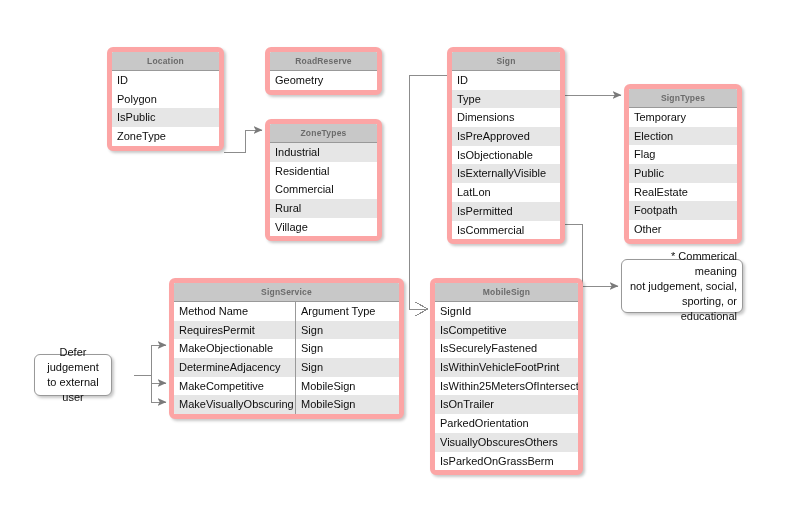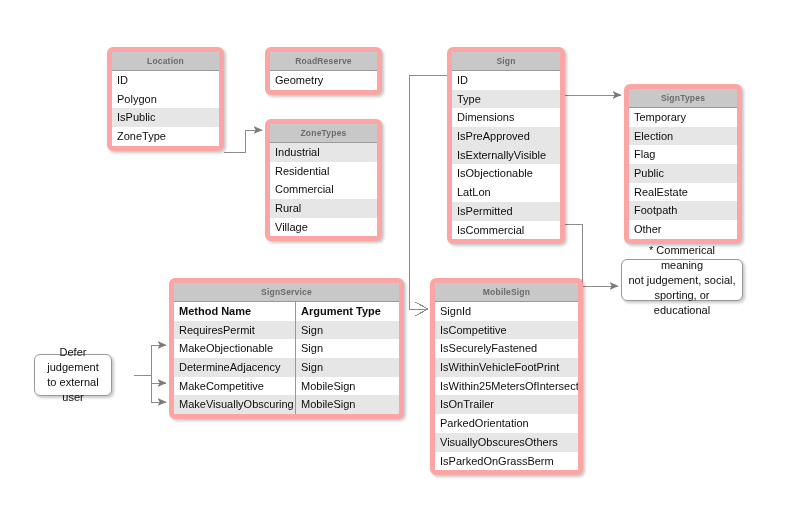--- a/index.html
+++ b/index.html
@@ -87,21 +87,21 @@
     white-space: nowrap;
   }
   .entity.two-col .c2 {
     box-sizing: border-box;
     flex: 1;
     padding-left: 5px;
     overflow: hidden;
     white-space: nowrap;
   }
   .entity.two-col .erow.colhead {
-    font-weight: bold;
+    font-weight: normal;
     background: #ffffff;
   }
 
   
   .note {
     position: absolute;
     z-index: 2;
     box-sizing: border-box;
     border: 1px solid #999999;
     border-radius: 6px;
@@ -118,21 +118,21 @@
   }
 
   
   #ent-location    { left: 107px; top: 47px;  width: 117px; }
   #ent-roadreserve { left: 265px; top: 47px;  width: 117px; }
   #ent-zonetypes   { left: 265px; top: 119px; width: 117px; }
   #ent-sign        { left: 447px; top: 47px;  width: 118px; }
   #ent-signtypes   { left: 624px; top: 84px;  width: 118px; }
   #ent-mobilesign  { left: 430px; top: 278px; width: 153px; }
   #ent-signservice { left: 169px; top: 278px; width: 235px; }
-  #note-commercial { left: 621px; top: 259px; width: 122px; height: 42px; }
+  #note-commercial { left: 621px; top: 259px; width: 122px; height: 54px; text-align: right; }
   #note-defer      { left: 34px;  top: 354px; width: 78px; height: 42px; }
 </style>
 </head>
 <body>
 
 <div id="canvas">
 
   <svg id="wires" width="800" height="516" viewBox="0 0 800 516">
     <defs>
       <marker id="arw" markerWidth="9" markerHeight="8" refX="8.5" refY="4" orient="auto" markerUnits="userSpaceOnUse">
@@ -179,22 +179,22 @@
     <div class="erow alt">Rural</div>
     <div class="erow">Village</div>
   </div>
 
   <div class="entity" id="ent-sign">
     <div class="ehead">Sign</div>
     <div class="erow">ID</div>
     <div class="erow alt">Type</div>
     <div class="erow">Dimensions</div>
     <div class="erow alt">IsPreApproved</div>
+    <div class="erow">IsObjectionable</div>
     <div class="erow alt">IsExternallyVisible</div>
-    <div class="erow">IsObjectionable</div>
     <div class="erow">LatLon</div>
     <div class="erow alt">IsPermitted</div>
     <div class="erow">IsCommercial</div>
   </div>
 
   <div class="entity" id="ent-signtypes">
     <div class="ehead">SignTypes</div>
     <div class="erow">Temporary</div>
     <div class="erow alt">Election</div>
     <div class="erow">Flag</div>

